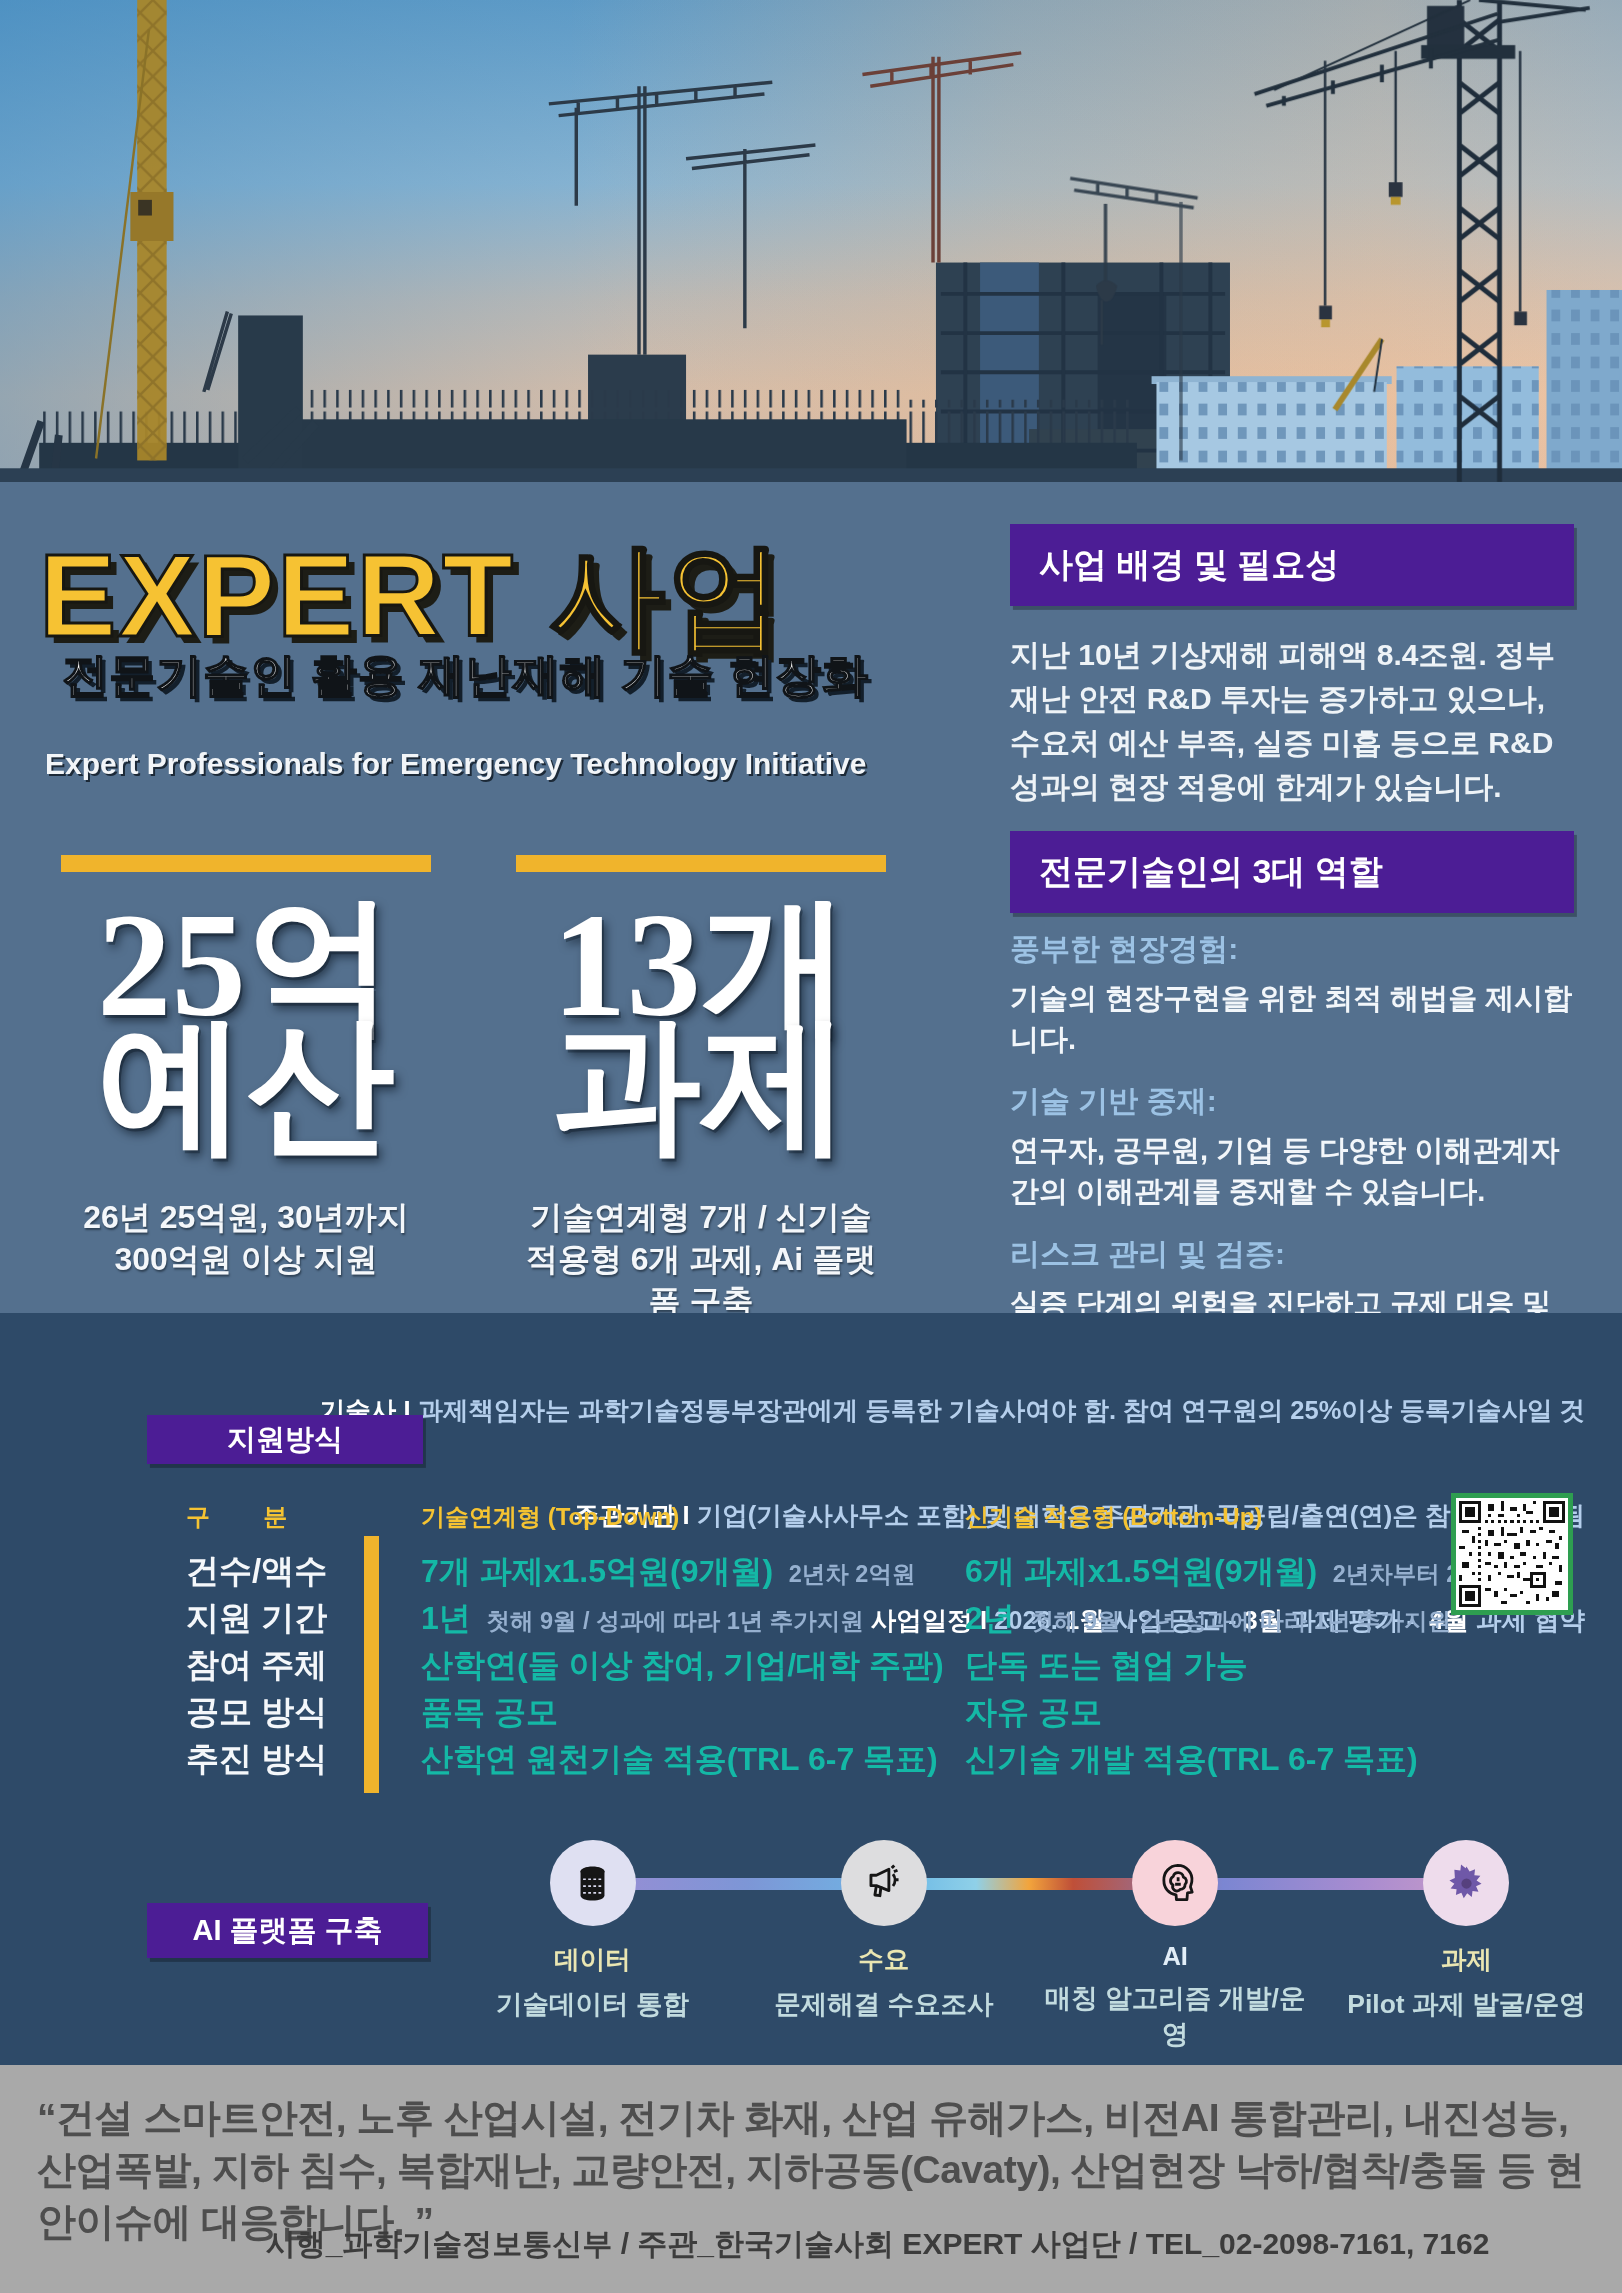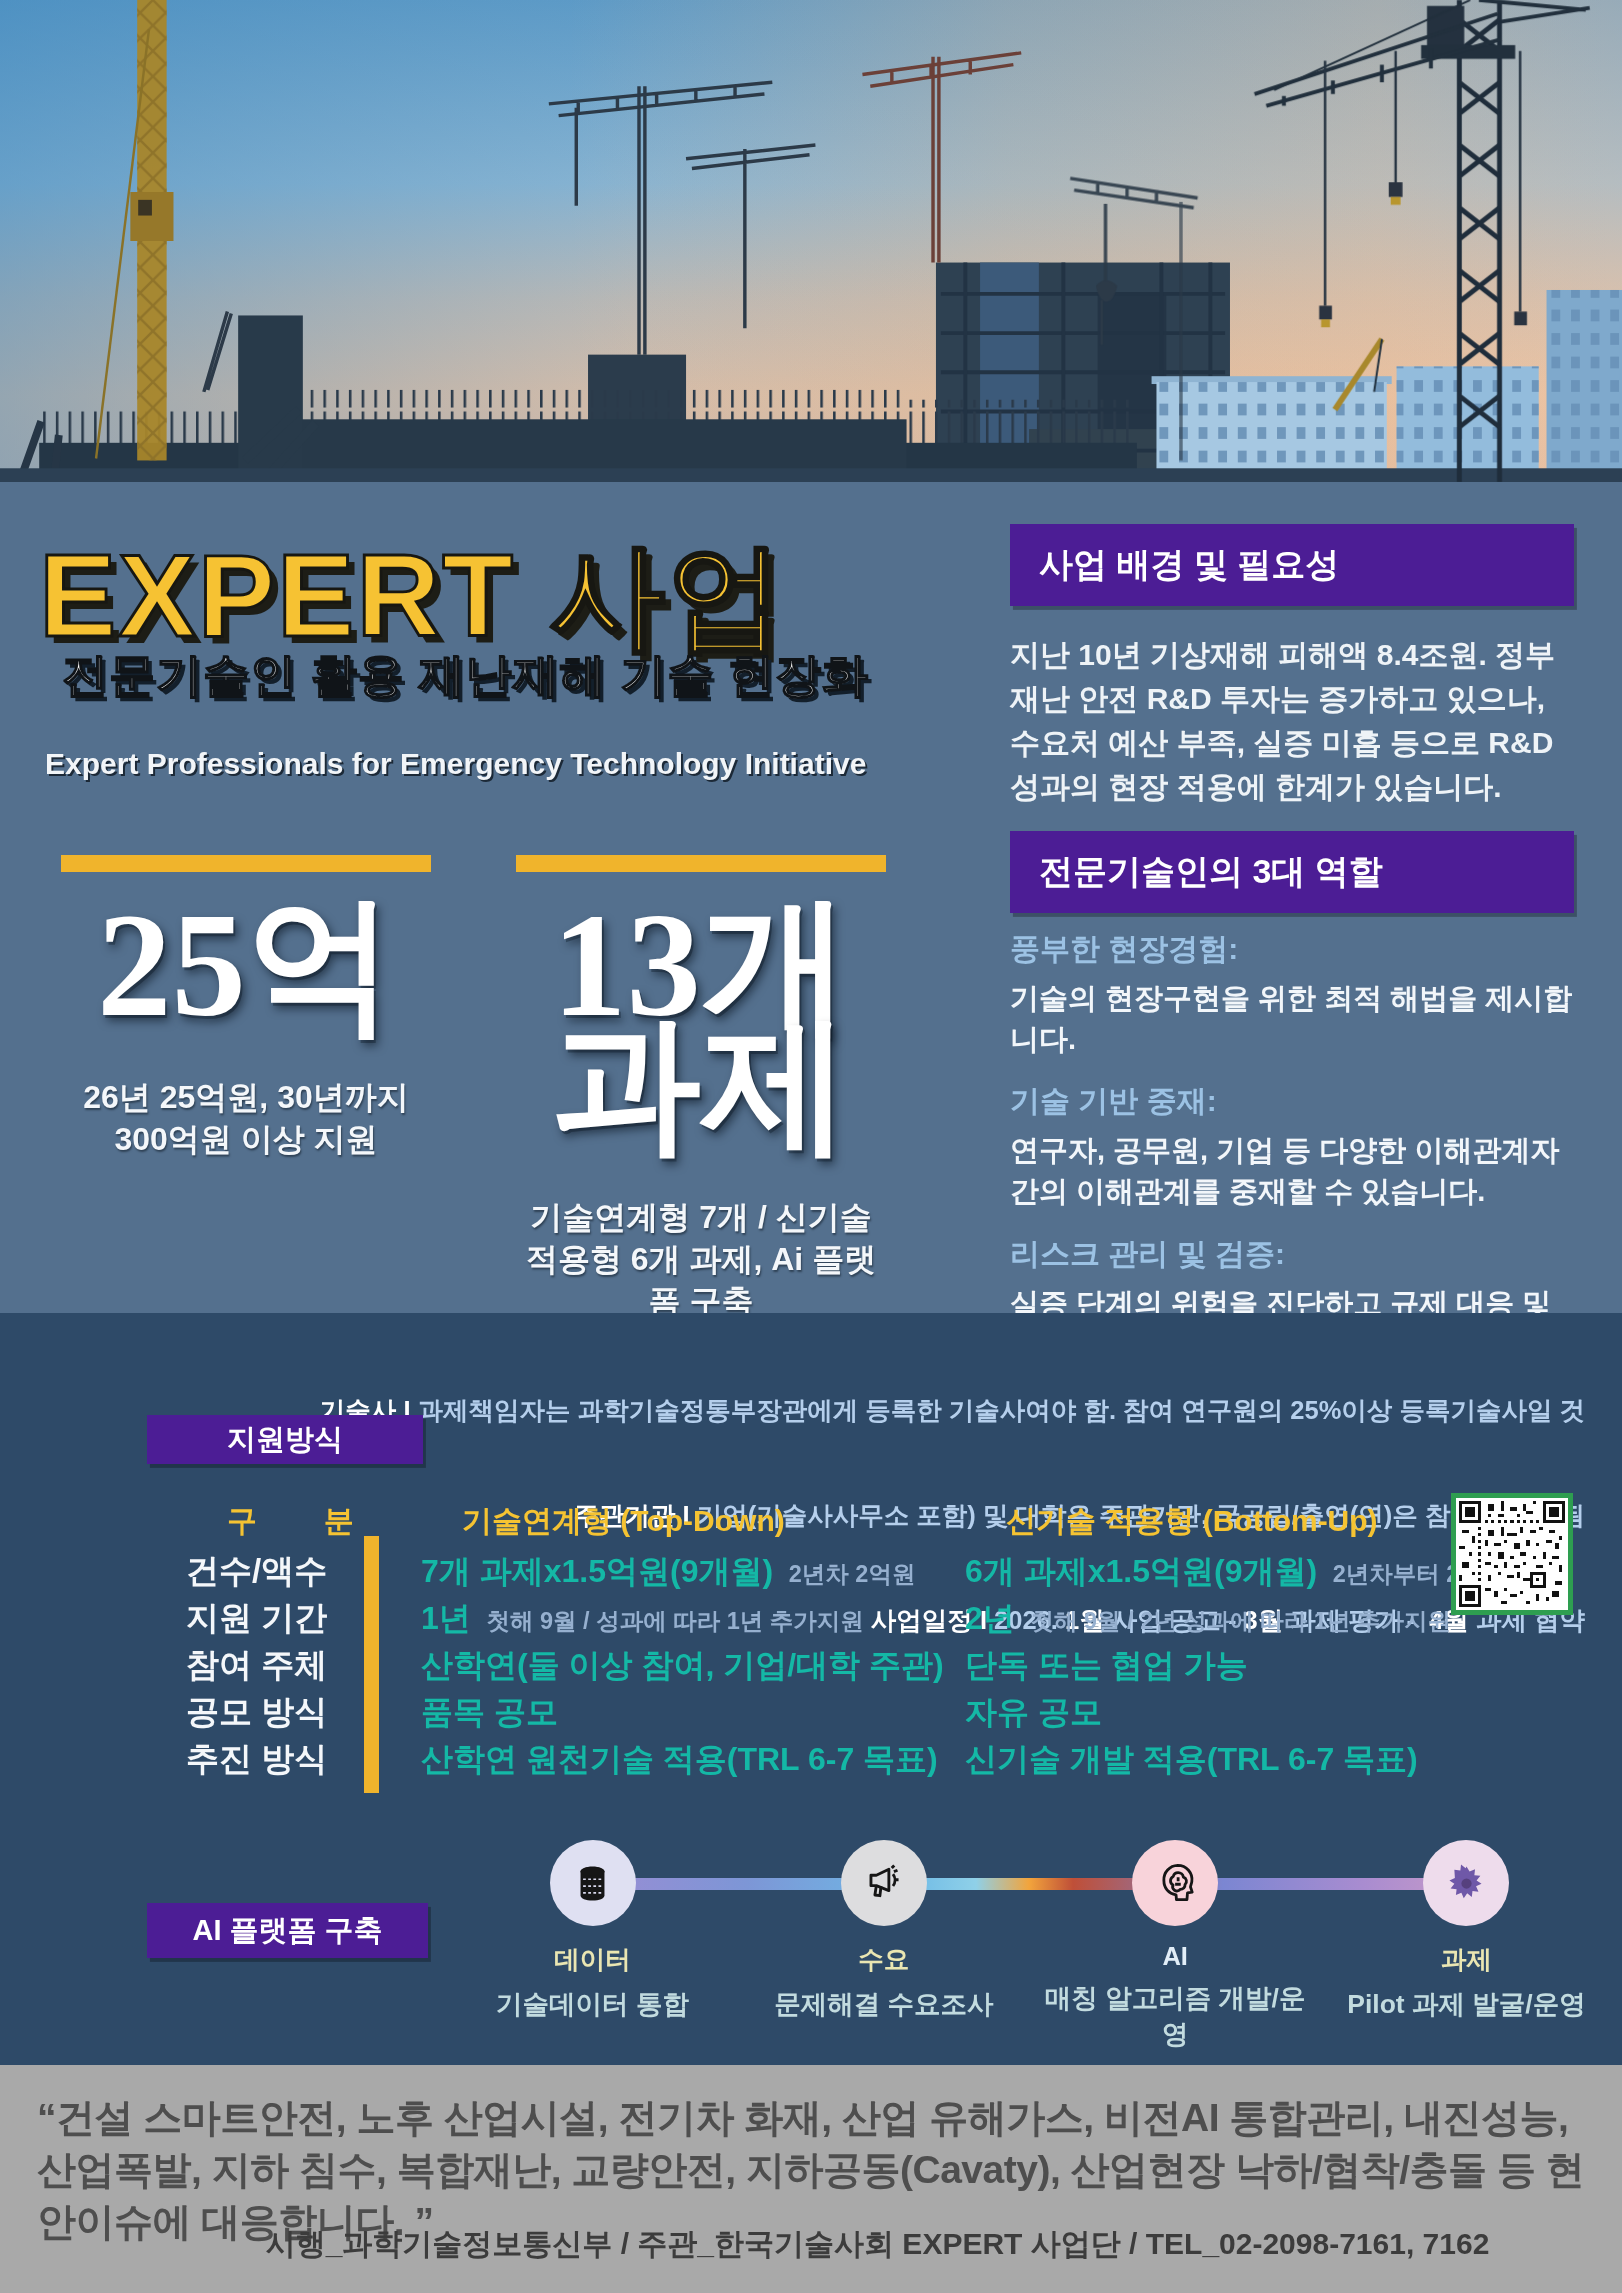--- a/index.html
+++ b/index.html
@@ -63,21 +63,21 @@
   .notice .em{color:#ffffff;}
   .sec-label{position:absolute;display:flex;align-items:center;justify-content:center;font-size:29px;}
   .support-label{left:147px;top:102px;width:276px;height:49px;}
   .ai-label{left:147px;top:590px;width:281px;height:55px;}
   .table{
     position:absolute;left:186px;top:188px;
     display:grid;grid-template-columns:178px 57px 544px 495px;
     grid-auto-rows:47px;row-gap:0;column-gap:0;align-items:center;
   }
   .table .hrow{height:57px;}
-  .thead{font-size:30px;font-weight:800;color:#f5c332;white-space:pre;align-self:start;margin-left:41px;}
+  .thead{font-size:24px;font-weight:800;color:#f5c332;white-space:pre;align-self:start;}
   .rlabel{font-size:33px;color:#f4f7fa;font-weight:600;}
   .cell-main{font-size:32px;color:#14b8a6;font-weight:600;white-space:nowrap;}
   .cell-note{font-size:23.5px;color:#96b0cf;font-weight:700;margin-left:15.7px;white-space:nowrap;}
   .vbar{position:absolute;left:364px;top:223px;width:14.7px;height:257px;background:#f0b42c;}
   .qr{
     position:absolute;left:1451px;top:180px;width:106px;height:106px;
     background:#ffffff;border:5.9px solid #2e9e50;padding:2.9px;
   }
   .qr svg{display:block;width:100%;height:100%;}
   
@@ -230,20 +230,21 @@
   </div>
 
   <div class="title"><span>EXPERT</span><span> 사업</span></div>
   <div class="subtitle">전문기술인 활용 재난재해 기술 현장화</div>
   <div class="tagline">Expert Professionals for Emergency Technology Initiative</div>
 
   <div class="stat stat-a">
     <div class="stat-bar"></div>
     <div class="stat-big">
       <div>25억</div>
+      <div>예산</div>
     </div>
     <div class="stat-caption">26년 25억원, 30년까지 300억원 이상 지원</div>
   </div>
   <div class="stat stat-b">
     <div class="stat-bar"></div>
     <div class="stat-big">
       <div>13개</div>
       <div>과제</div>
     </div>
     <div class="stat-caption">기술연계형 7개 / 신기술 적용형 6개 과제, Ai 플랫폼 구축</div>

